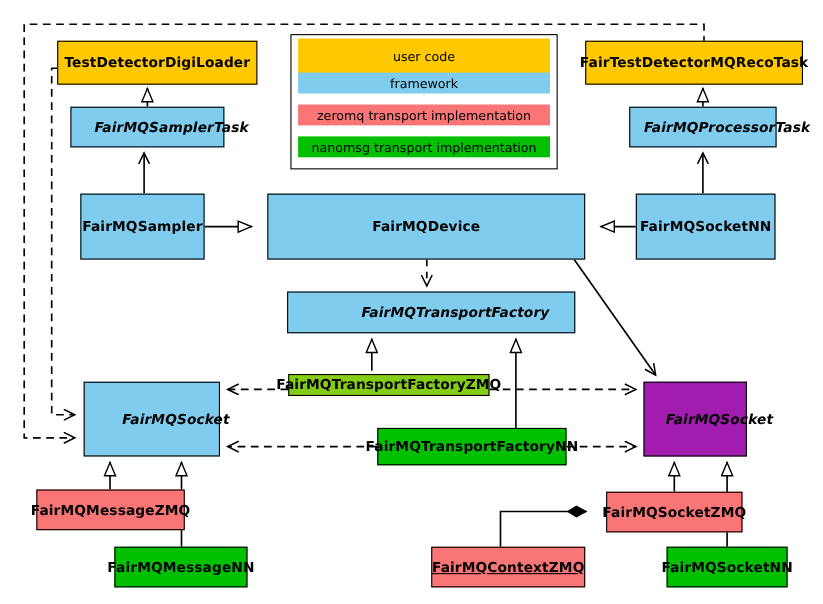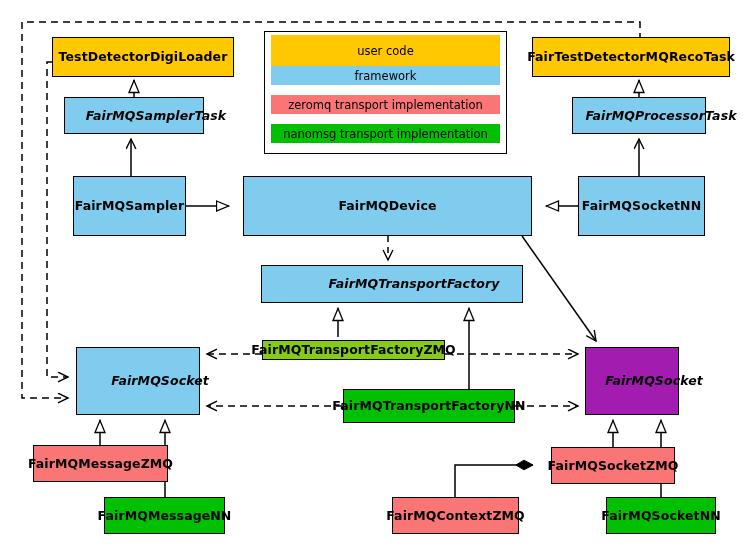--- a/index.html
+++ b/index.html
@@ -161,21 +161,21 @@
   </div>
 
   <div class="node" style="left:33px;top:445px;width:135px;height:37px;background:#FA7575;">
     <span>FairMQMessageZMQ</span>
   </div>
 
   <div class="node" style="left:104px;top:497px;width:121px;height:37px;background:#00C000;">
     <span>FairMQMessageNN</span>
   </div>
 
-  <div class="node" style="left:392px;top:497px;width:127px;height:37px;background:#FA7575;">
+  <div class="node" style="left:392px;top:497px;width:140px;height:37px;background:#FA7575;text-decoration:underline;">
     <span>FairMQContextZMQ</span>
   </div>
 
   <div class="node" style="left:551px;top:447px;width:124px;height:37px;background:#FA7575;">
     <span>FairMQSocketZMQ</span>
   </div>
 
   <div class="node" style="left:606px;top:497px;width:110px;height:37px;background:#00C000;">
     <span>FairMQSocketNN</span>
   </div>

